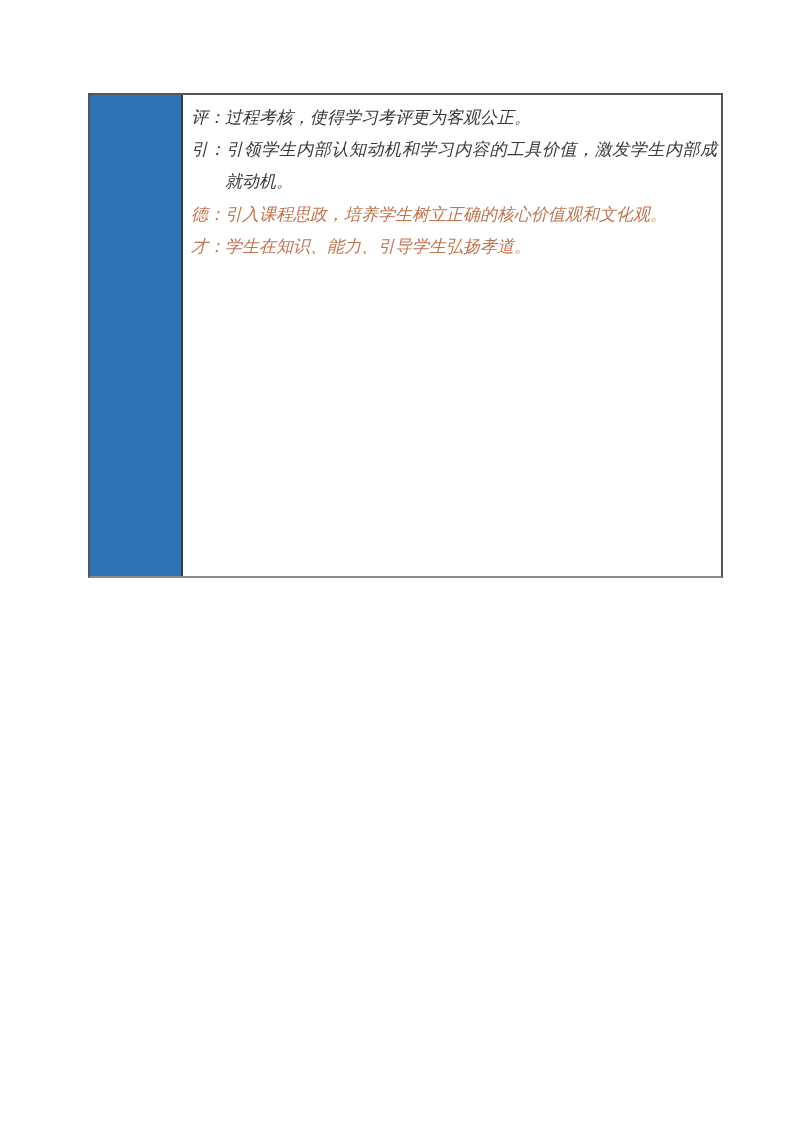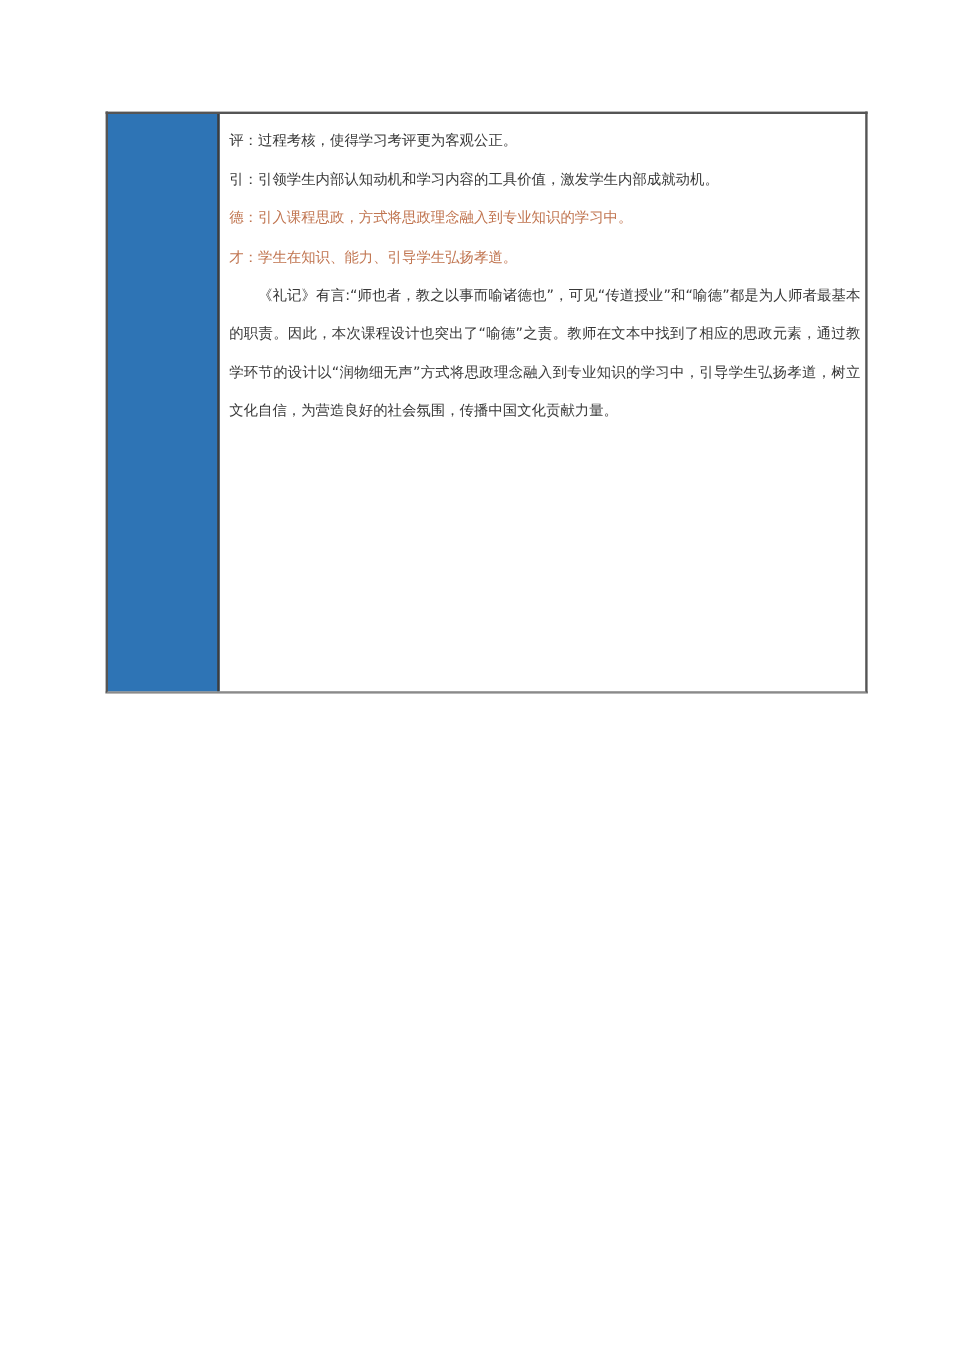--- a/index.html
+++ b/index.html
@@ -30,24 +30,25 @@
   .sidebar-cell {
     flex: 0 0 91px;
     background: var(--sidebar-blue, #2E74B5);
     border-right: 2px solid var(--divider, #3d3d3d);
   }
   .content-cell {
     flex: 1 1 auto;
     box-sizing: border-box;
     padding: 6px 4px 0 8px;
     overflow: hidden;
-    font-size: 12px;
+    font-size: 17px;
     line-height: 32.2px;
     color: var(--text, #383838);
     text-align: justify;
+    font-style: italic;
   }
   .item {
     padding-left: 2em;
     text-indent: -2em;
   }
   .item.accent {
     color: var(--accent-orange, #C0744F);
   }
   .body-paragraph {
     text-indent: 2em;
@@ -55,17 +56,16 @@
   }
 </style>
 </head>
 <body>
 
 <div class="doc-table">
   <div class="sidebar-cell"></div>
   <div class="content-cell">
     <div class="item"><span>评：</span><span>过程考核，使得学习考评更为客观公正。</span></div>
     <div class="item"><span>引：</span><span>引领学生内部认知动机和学习内容的工具价值，激发学生内部成就动机。</span></div>
-    <div class="item accent"><span>德：</span><span>引入课程思政，方式将思政理念融入到专业知识的学习中。</span></div>
+    <div class="item accent"><span>德：</span><span>引入课程思政，培养学生树立正确的核心价值观和文化观。</span></div>
     <div class="item accent"><span>才：</span><span>学生在知识、能力、引导学生弘扬孝道。</span></div>
-    <p class="body-paragraph">《礼记》有言:“师也者，教之以事而喻诸德也”，可见“传道授业”和“喻德”都是为人师者最基本的职责。因此，本次课程设计也突出了“喻德”之责。教师在文本中找到了相应的思政元素，通过教学环节的设计以“润物细无声”方式将思政理念融入到专业知识的学习中，引导学生弘扬孝道，树立文化自信，为营造良好的社会氛围，传播中国文化贡献力量。</p>
   </div>
 </div>
 
 </body></html>

